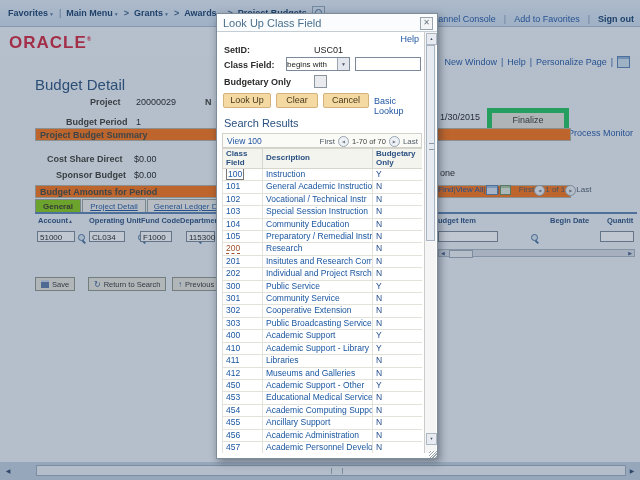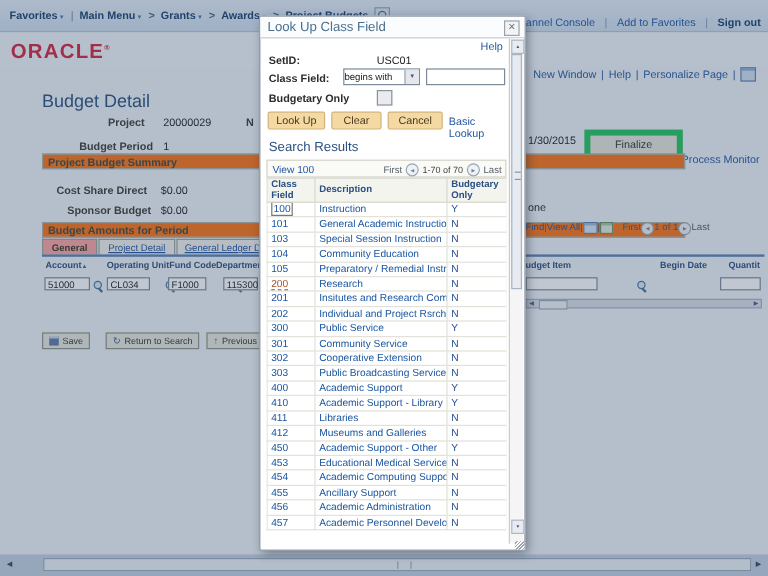--- a/index.html
+++ b/index.html
@@ -40,21 +40,21 @@
   .flabel{font-weight:bold;color:#3c3c34;}
   .fval{color:#222;}
   .sec-bar{position:absolute;left:35px;width:536px;height:13px;background:#f97316;
           border:1px solid #b2b2a4;font-weight:bold;color:#44463c;font-size:9px;
           line-height:13px;padding-left:4px;box-sizing:border-box;}
   .btn-gray{position:absolute;background:#e6e5dc;border:5px solid #22c55e;font-size:9px;color:#333;
           text-align:center;}
   .link{color:#2157a4;cursor:pointer;}
   .tab{position:absolute;top:143px;height:13px;line-height:13px;text-align:center;font-size:8px;
           border:1px solid #9aa49c;border-bottom:none;box-sizing:border-box;}
-  .tab.active{background:#fca5a5;color:#3a3524;font-weight:bold;}
+  .tab.active{background:#84cc16;color:#3a3524;font-weight:bold;}
   .tab.inactive{background:#f1f1ec;color:#2157a4;text-decoration:underline;}
   .tab-underline{position:absolute;left:35px;top:156px;width:602px;height:2px;background:#5b84b4;}
   .gcol{position:absolute;top:160px;font-size:7.5px;font-weight:bold;color:#2a5080;white-space:nowrap;}
   .ginput{position:absolute;top:175px;height:11px;background:#fff;border:1px solid #7a8a9a;
           font-size:8px;color:#222;line-height:11px;padding-left:2px;box-sizing:border-box;}
   .mag{display:inline-block;position:relative;width:7px;height:7px;}
   .mag::before{content:'';position:absolute;left:0;top:0;width:5px;height:5px;border:1.5px solid #47719d;
           border-radius:50%;background:#dce9f4;}
   .mag::after{content:'';position:absolute;right:-1px;bottom:-1px;width:4px;height:1.5px;
           background:#47719d;transform:rotate(45deg);}
@@ -330,20 +330,25 @@
                 <td><a class="rlink code-focus">100</a></td>
                 <td><a class="rlink">Instruction</a></td>
                 <td class="flag">Y</td>
               </tr>
               <tr>
                 <td><a class="rlink">101</a></td>
                 <td><a class="rlink">General Academic Instruction</a></td>
                 <td class="flag">N</td>
               </tr>
               <tr>
+                <td><a class="rlink">102</a></td>
+                <td><a class="rlink">Vocational / Technical Instr</a></td>
+                <td class="flag">N</td>
+              </tr>
+              <tr>
                 <td><a class="rlink">103</a></td>
                 <td><a class="rlink">Special Session Instruction</a></td>
                 <td class="flag">N</td>
               </tr>
               <tr>
                 <td><a class="rlink">104</a></td>
                 <td><a class="rlink">Community Education</a></td>
                 <td class="flag">N</td>
               </tr>
               <tr>

